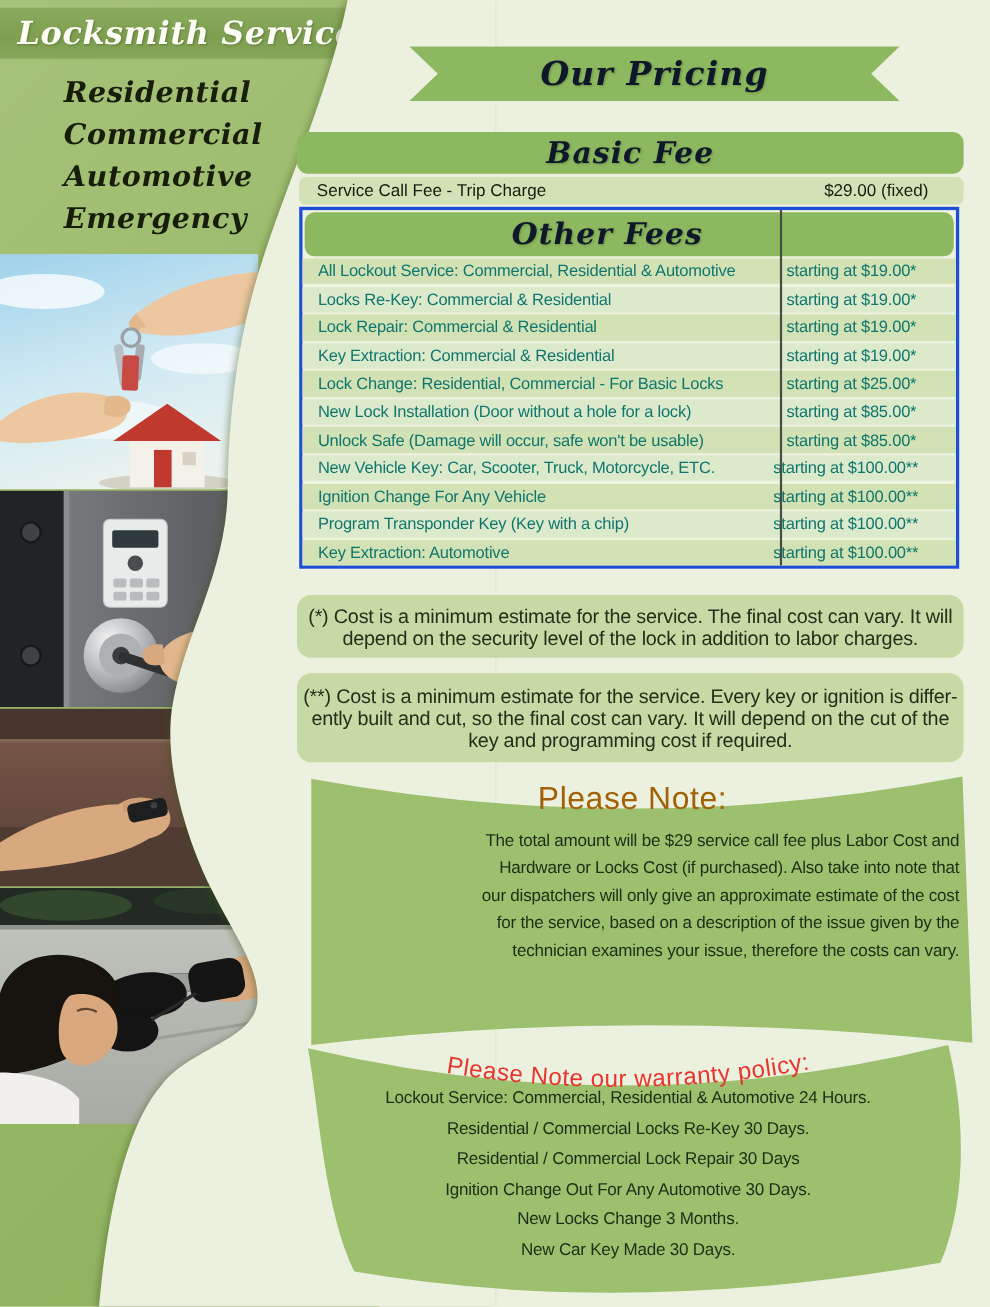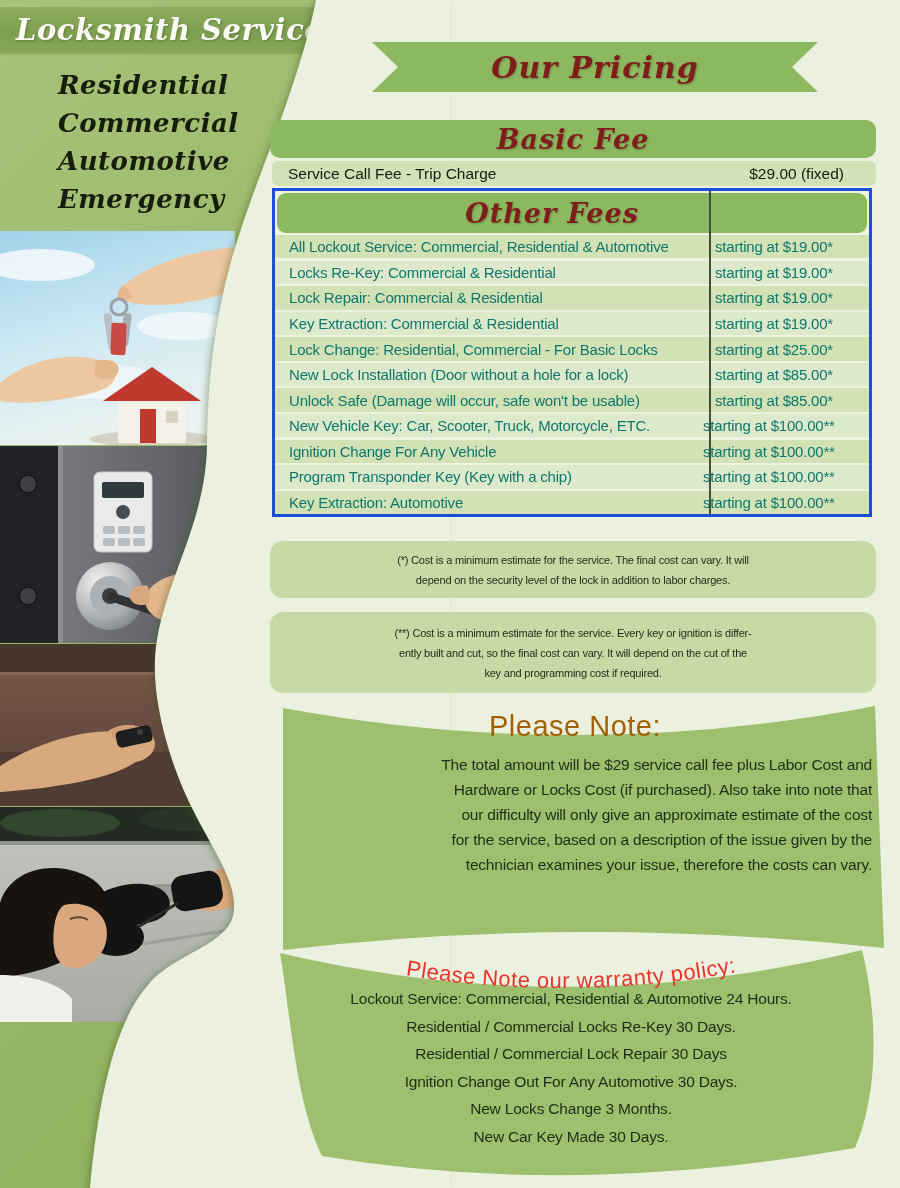--- a/index.html
+++ b/index.html
@@ -47,21 +47,21 @@
   
   .main{position:absolute;left:0;top:0;width:900px;height:1188px;z-index:3;}
   .ribbon{
     position:absolute;left:372px;top:42px;width:446px;height:50px;
     background:#8cb85f;
     clip-path:polygon(0 0,100% 0,calc(100% - 26px) 50%,100% 100%,0 100%,26px 50%);
     display:flex;align-items:center;justify-content:center;
   }
   .display-text{
     font-family:"DejaVu Serif",serif;font-style:italic;font-weight:700;
-    color:#7f1d1d;text-shadow:1px 1px 2px rgba(40,60,20,.3);letter-spacing:1px;
+    color:#0f172a;text-shadow:1px 1px 2px rgba(40,60,20,.3);letter-spacing:1px;
   }
   .ribbon .display-text{font-size:30px;}
   .basic-bar{
     position:absolute;left:270px;top:120px;width:606px;height:38px;border-radius:10px;
     background:#8cb85f;display:flex;align-items:center;justify-content:center;
   }
   .basic-bar .display-text{font-size:27px;}
   .service-row{
     position:absolute;left:272px;top:161px;width:604px;height:25px;border-radius:6px;
     background:#d2e2b6;font-size:15.5px;color:#141d0d;line-height:25px;
@@ -86,21 +86,21 @@
   }
   .fee-row:nth-child(odd){background:#dceacb;}
   .fee-row:nth-child(even){background:#d2e2b4;}
   .fee-name{flex:1;padding-left:14px;white-space:nowrap;}
   .fee-price{width:166px;text-align:right;padding-right:36px;box-sizing:border-box;white-space:nowrap;}
   .col-divider{position:absolute;left:434px;top:0;bottom:0;width:1.5px;background:#474c43;}
 
   .note-box{
     position:absolute;left:270px;width:606px;border-radius:13px;background:#c7d9a5;
     display:flex;flex-direction:column;align-items:center;justify-content:center;
-    font-size:11px;line-height:20px;color:#21301a;letter-spacing:-.2px;text-align:center;
+    font-size:18px;line-height:20px;color:#21301a;letter-spacing:-.2px;text-align:center;
   }
   .note1{top:541px;height:57px;}
   .note2{top:612px;height:81px;}
 
   
   .banners{position:absolute;left:0;top:0;z-index:4;}
   .arc-heading{
     font-family:"Liberation Sans",sans-serif;font-size:22px;letter-spacing:.5px;
   }
   .pn-heading{
@@ -358,21 +358,21 @@
   <text class="arc-heading" fill="#e8352c" text-anchor="middle">
     <textPath href="#warrArc" startOffset="50%">Please Note our warranty policy:</textPath>
   </text>
 </svg>
 
 <div class="pn-heading">Please Note:</div>
 
 <div class="pn-lines">
   <div>The total amount will be $29 service call fee plus Labor Cost and</div>
   <div>Hardware or Locks Cost (if purchased). Also take into note that</div>
-  <div>our difficulty will only give an approximate estimate of the cost</div>
+  <div>our dispatchers will only give an approximate estimate of the cost</div>
   <div>for the service, based on a description of the issue given by the</div>
   <div>technician examines your issue, therefore the costs can vary.</div>
 </div>
 
 <div class="wr-lines">
   <div>Lockout Service: Commercial, Residential &amp; Automotive 24 Hours.</div>
   <div>Residential / Commercial Locks Re-Key 30 Days.</div>
   <div>Residential / Commercial Lock Repair 30 Days</div>
   <div>Ignition Change Out For Any Automotive 30 Days.</div>
   <div>New Locks Change 3 Months.</div>

